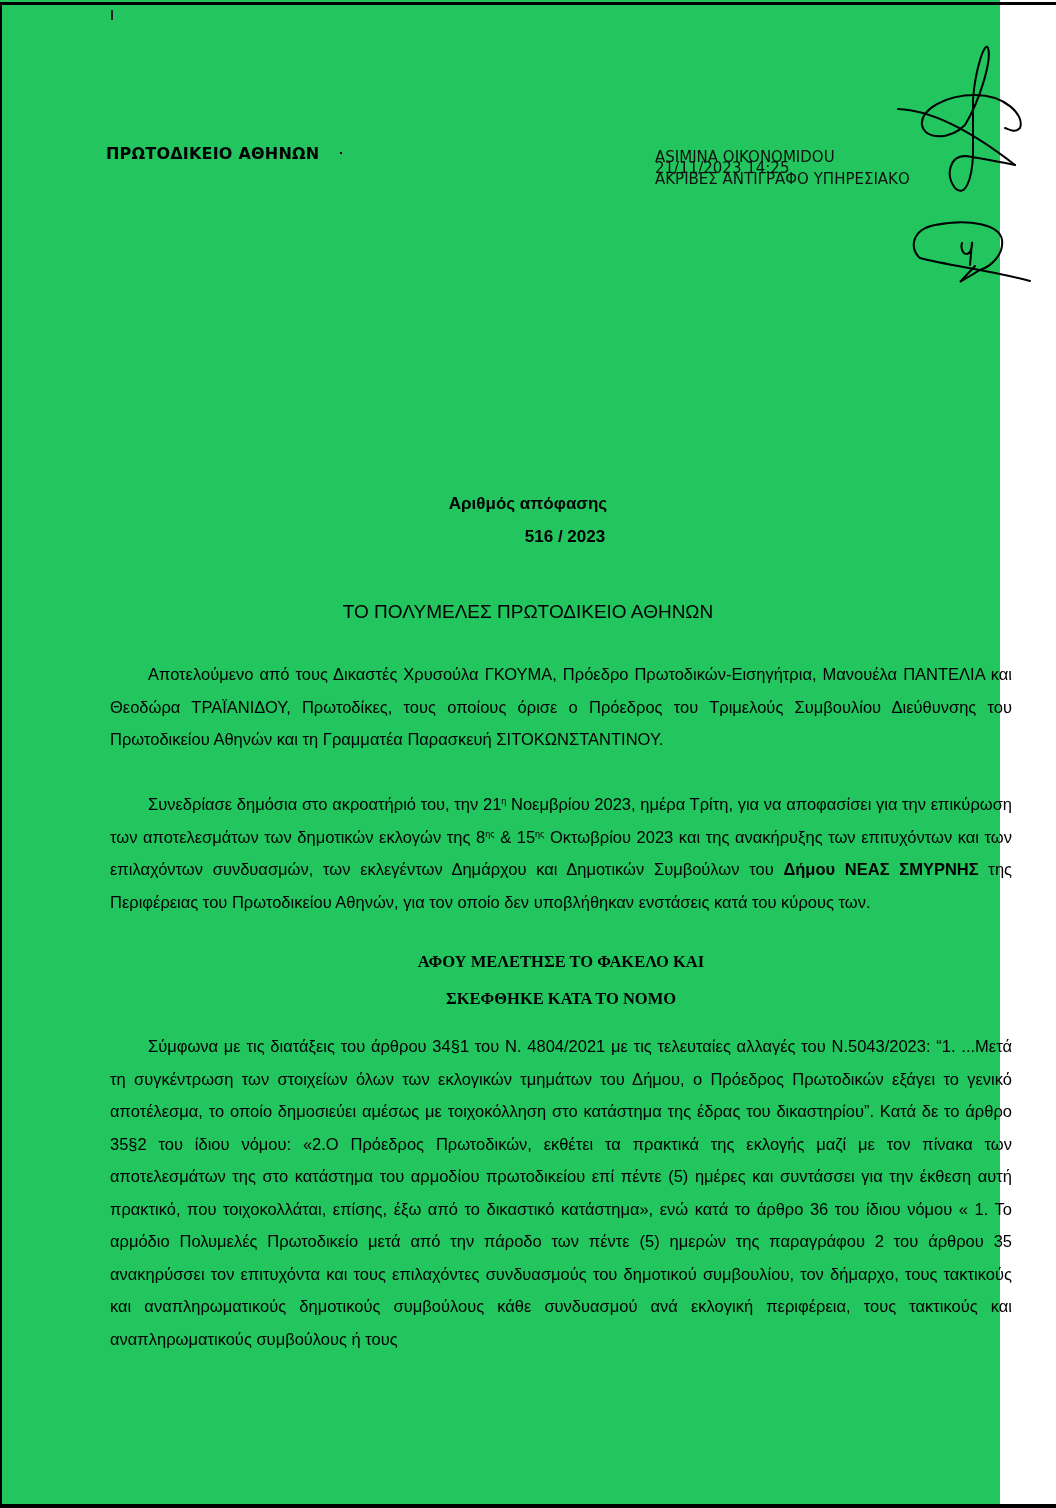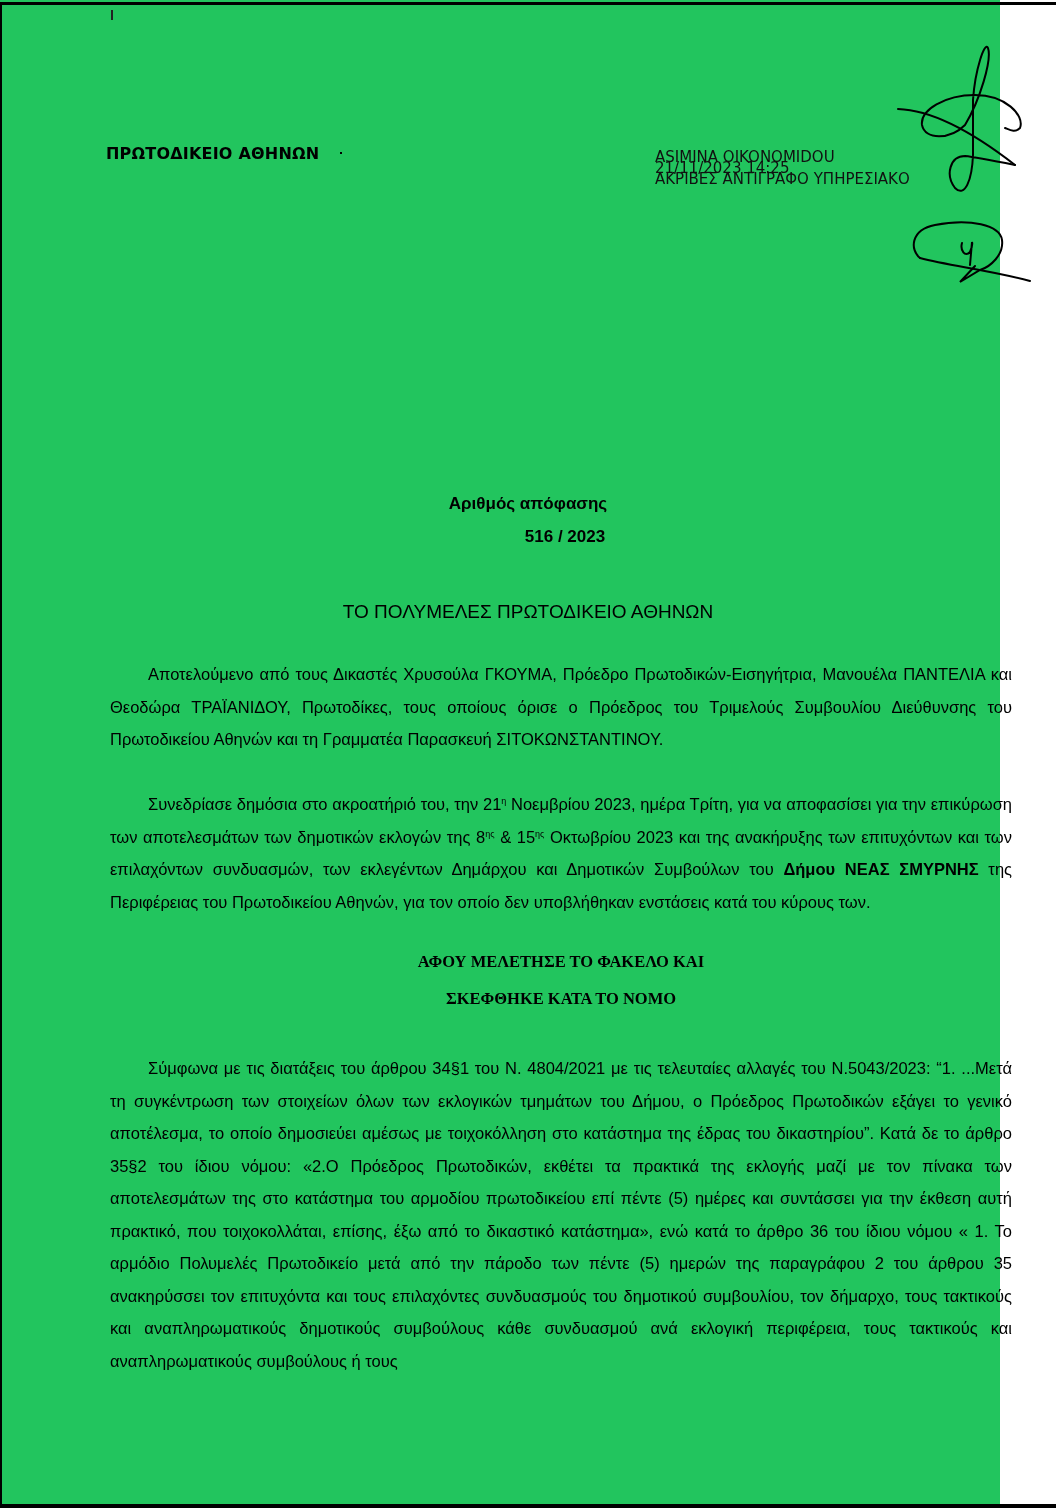--- a/index.html
+++ b/index.html
@@ -61,16 +61,16 @@
 
   <div class="body-text" style="top:784px;">
     <p><span>Συνεδρίασε δημόσια στο ακροατήριό του, την 21</span><sup>η</sup><span> Νοεμβρίου 2023, ημέρα Τρίτη, για να αποφασίσει για την επικύρωση των αποτελεσμάτων των δημοτικών εκλογών της 8</span><sup>ης</sup><span> &amp; 15</span><sup>ης</sup><span> Οκτωβρίου 2023 και της ανακήρυξης των επιτυχόντων και των επιλαχόντων συνδυασμών, των εκλεγέντων Δημάρχου και Δημοτικών Συμβούλων του </span><b>Δήμου ΝΕΑΣ ΣΜΥΡΝΗΣ</b><span> της Περιφέρειας του Πρωτοδικείου Αθηνών, για τον οποίο δεν υποβλήθηκαν ενστάσεις κατά του κύρους των.</span></p>
   </div>
 
   <div class="body-text" style="top:942px;">
     <p class="heading-line">ΑΦΟΥ ΜΕΛΕΤΗΣΕ ΤΟ ΦΑΚΕΛΟ ΚΑΙ</p>
     <p class="heading-line">ΣΚΕΦΘΗΚΕ ΚΑΤΑ ΤΟ ΝΟΜΟ</p>
   </div>
 
-  <div class="body-text" style="top:1048px;">
+  <div class="body-text" style="top:1026px;">
     <p>Σύμφωνα με τις διατάξεις του άρθρου 34§1 του Ν. 4804/2021 με τις τελευταίες αλλαγές του Ν.5043/2023: “1. ...Μετά τη συγκέντρωση των στοιχείων όλων των εκλογικών τμημάτων του Δήμου, ο Πρόεδρος Πρωτοδικών εξάγει το γενικό αποτέλεσμα, το οποίο δημοσιεύει αμέσως με τοιχοκόλληση στο κατάστημα της έδρας του δικαστηρίου”. Κατά δε το άρθρο 35§2 του ίδιου νόμου: «2.Ο Πρόεδρος Πρωτοδικών, εκθέτει τα πρακτικά της εκλογής μαζί με τον πίνακα των αποτελεσμάτων της στο κατάστημα του αρμοδίου πρωτοδικείου επί πέντε (5) ημέρες και συντάσσει για την έκθεση αυτή πρακτικό, που τοιχοκολλάται, επίσης, έξω από το δικαστικό κατάστημα», ενώ κατά το άρθρο 36 του ίδιου νόμου « 1. Το αρμόδιο Πολυμελές Πρωτοδικείο μετά από την πάροδο των πέντε (5) ημερών της παραγράφου 2 του άρθρου 35 ανακηρύσσει τον επιτυχόντα και τους επιλαχόντες συνδυασμούς του δημοτικού συμβουλίου, τον δήμαρχο, τους τακτικούς και αναπληρωματικούς δημοτικούς συμβούλους κάθε συνδυασμού ανά εκλογική περιφέρεια, τους τακτικούς και αναπληρωματικούς συμβούλους ή τους</p>
   </div>
 </div>
 
 </body></html>

